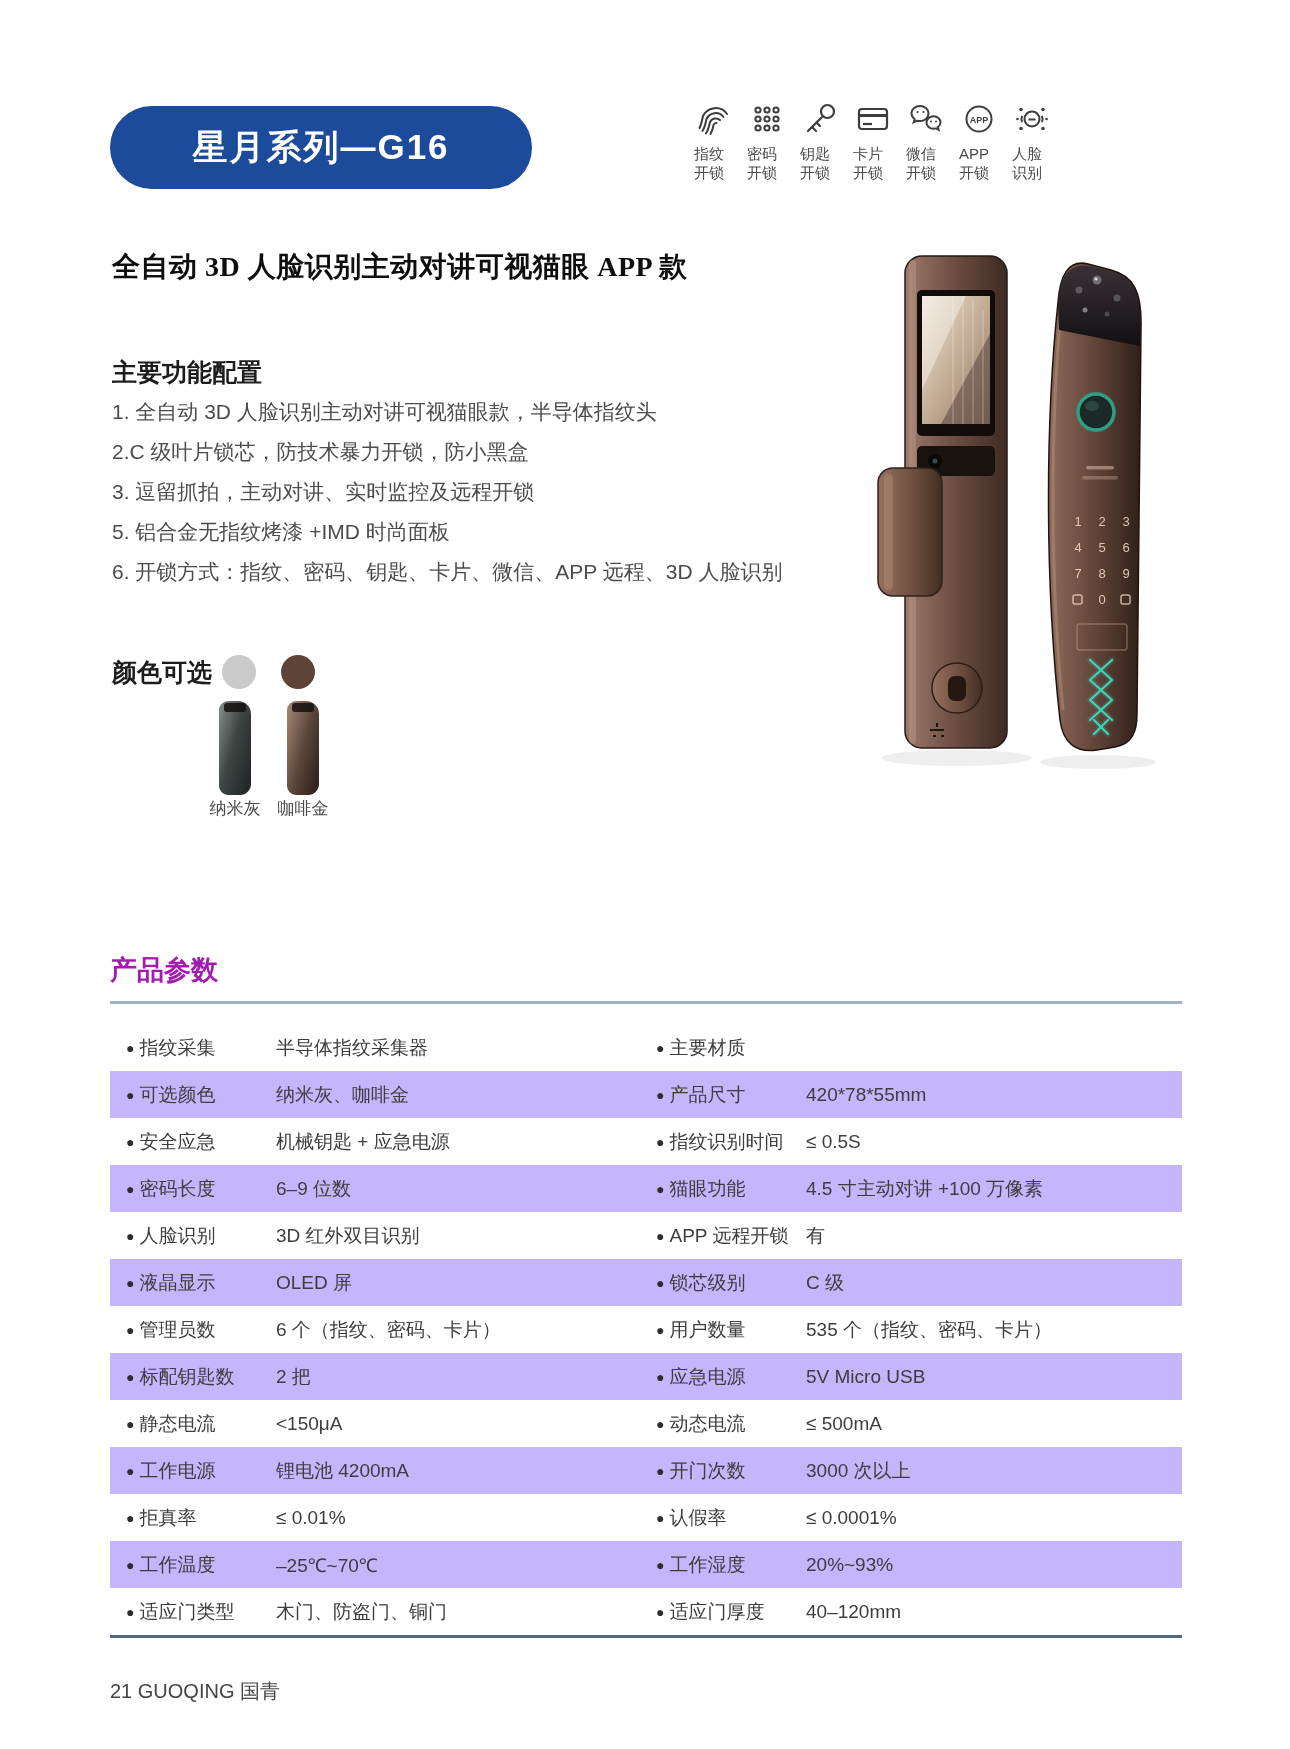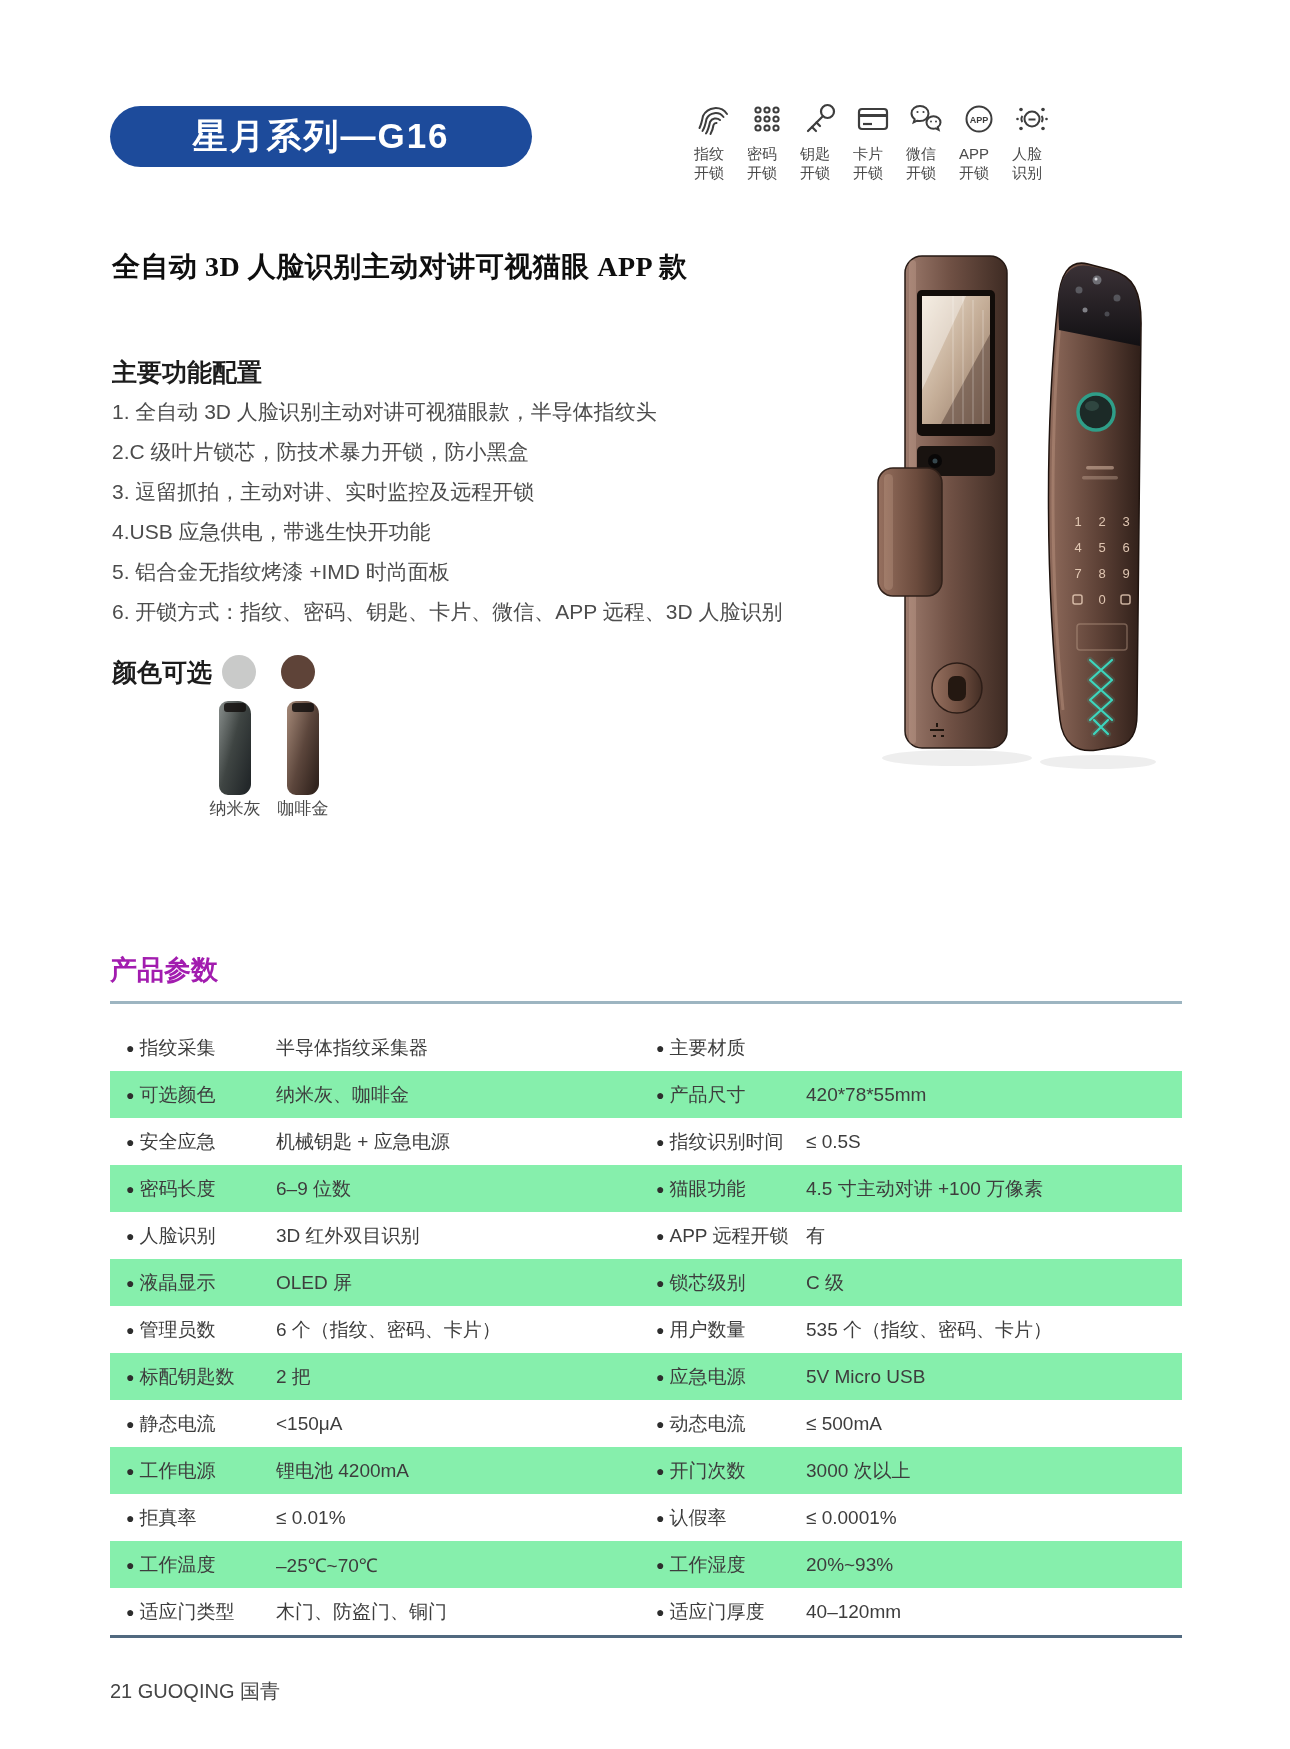--- a/index.html
+++ b/index.html
@@ -4,21 +4,21 @@
 <style>
   html,body { margin:0; padding:0; background:#e9e9e9; }
   .page {
     position:relative; width:1290px; height:1749px; margin:0 auto;
     background:#ffffff; overflow:hidden;
     font-family:"Liberation Sans", sans-serif; color:#333;
   }
 
   
   .series-badge {
-    position:absolute; left:110px; top:106px; width:422px; height:61px;
+    position:absolute; left:110px; top:106px; width:422px; height:83px;
     background:#1d4b9b; border-radius:42px;
     display:flex; align-items:center; justify-content:center;
     color:#ffffff; font-size:35px; font-weight:bold; letter-spacing:2px;
   }
   .unlock-row { position:absolute; left:694px; top:99px; display:flex; }
   .unlock-cell { width:53px; display:flex; flex-direction:column; align-items:flex-start; }
   .unlock-icon { width:40px; height:40px; display:block; }
   .unlock-icon svg { width:40px; height:40px; display:block; }
   .unlock-label {
     margin-top:5px; font-size:15px; line-height:1.28; color:#4a4a4a;
@@ -62,21 +62,21 @@
     position:absolute; left:110px; top:952px; margin:0;
     font-size:27px; font-weight:bold; color:#a21caf;
   }
   .specs-topline { position:absolute; left:110px; top:1001px; width:1072px; height:3px; background:#9db5c1; }
   .spec-table { position:absolute; left:110px; top:1024px; width:1072px; }
   .spec-row {
     display:grid; grid-template-columns:150px 380px 150px auto;
     align-items:center; height:47px; padding-left:16px; box-sizing:border-box;
     font-size:19px; color:#3d3d3d;
   }
-  .spec-row.alt { background:#86efac; }
+  .spec-row.alt { background:#c4b5fd; }
   .spec-label { white-space:nowrap; }
   .spec-label::before { content:"●"; font-size:14px; margin-right:5px; vertical-align:1px; color:#2d2d2d; }
   .spec-value { white-space:nowrap; }
   .specs-bottomline { position:absolute; left:110px; top:1635px; width:1072px; height:3px; background:#51697f; }
 
   
   .page-footer { position:absolute; left:110px; top:1678px; font-size:20px; color:#454545; }
 </style>
 </head>
 <body>
@@ -182,21 +182,20 @@
       </div>
     </div>
 
   <h1 class="product-title">全自动 3D 人脸识别主动对讲可视猫眼 APP 款</h1>
 
   <h2 class="features-heading">主要功能配置</h2>
   <div class="feature-list">
       <div class="feature-item">1. 全自动 3D 人脸识别主动对讲可视猫眼款，半导体指纹头</div>
       <div class="feature-item">2.C 级叶片锁芯，防技术暴力开锁，防小黑盒</div>
       <div class="feature-item">3. 逗留抓拍，主动对讲、实时监控及远程开锁</div>
-      <div class="feature-item">4.USB 应急供电，带逃生快开功能</div>
       <div class="feature-item">5. 铝合金无指纹烤漆 +IMD 时尚面板</div>
       <div class="feature-item">6. 开锁方式：指纹、密码、钥匙、卡片、微信、APP 远程、3D 人脸识别</div>
     </div>
 
   <h2 class="colors-heading">颜色可选</h2>
   <span class="color-swatch s0" style="background: rgb(201, 202, 201);"></span>
   <span class="color-swatch s1" style="background: rgb(94, 67, 56);"></span>
   <span class="thumb t0"></span>
   <span class="thumb t1"></span>
   <span class="thumb-label l0">纳米灰</span>

